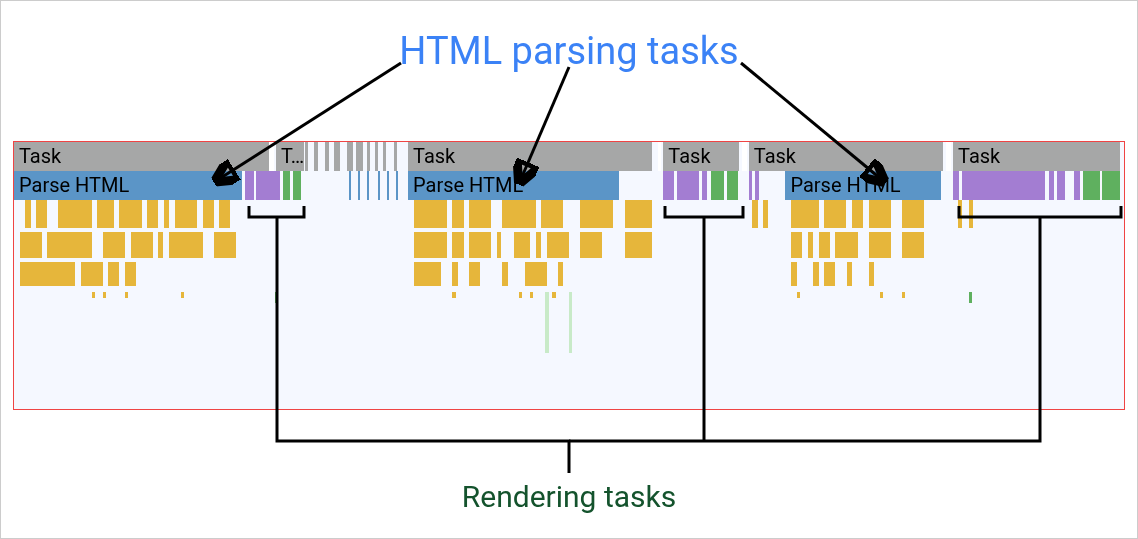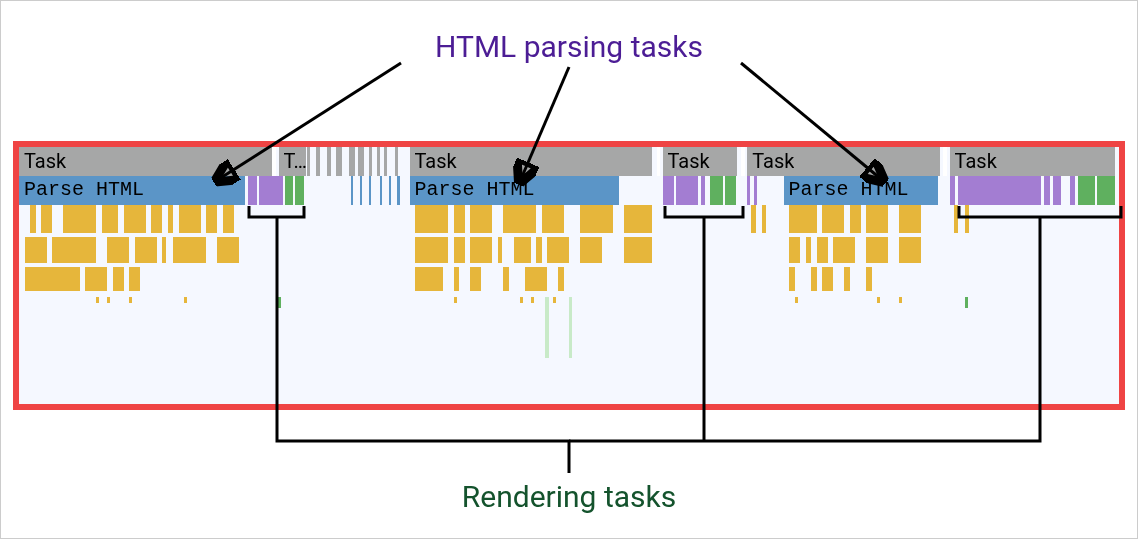--- a/index.html
+++ b/index.html
@@ -10,39 +10,39 @@
     font-family: -apple-system, BlinkMacSystemFont, "Segoe UI", Roboto, Arial, sans-serif;
     background: #fff;
     position: relative;
     border: 1px solid #ccc;
   }
   .top-label {
     position: absolute;
     top: 28px;
     left: 50%;
     transform: translateX(-50%);
-    font-size: 30px;
-    color: #4c1d95;
+    font-size: 38px;
+    color: #3b82f6;
   }
   .bottom-label {
     position: absolute;
     bottom: 24px;
     left: 50%;
     transform: translateX(-50%);
     font-size: 30px;
     color: #14532d;
   }
   .flame-area {
     position: absolute;
     left: 12px;
     right: 12px;
     top: 140px;
     bottom: 128px;
     background: #f5f8ff;
-    border: 6px solid #ef4444;
+    border: 1px solid #ef4444;
   }
   .task-row, .sub-row {
     position: absolute;
     left: 0; right: 0;
     height: 29px;
   }
   .task-row { top: 0; background: rgba(0,0,0,0); }
   .sub-row  { top: 29px; }
   .flame-strip {
     position: absolute;
@@ -51,21 +51,21 @@
   .flame-strip.s1 { top: 58px; height: 28px; }
   .flame-strip.s2 { top: 90px; height: 26px; }
   .flame-strip.s3 { top: 120px; height: 24px; }
   .flame-strip.s4 { top: 150px; height: 110px; }
   .cell {
     position: absolute;
     top: 0;
     height: 100%;
   }
   .c-task { background: #a6a7a7; }
-  .c-parse { background: #5b95c7; font-family: Liberation Mono, monospace; }
+  .c-parse { background: #5b95c7; }
   .c-purple { background: #a37dd2; }
   .c-green { background: #5fb05f; }
   .c-yellow { background: #e6b63b; }
   .c-lgreen { background: #c8eac8; }
   .c-white { background: #fff; }
   .lbl {
     position: absolute;
     left: 5px;
     top: 2px;
     font-size: 20px;

